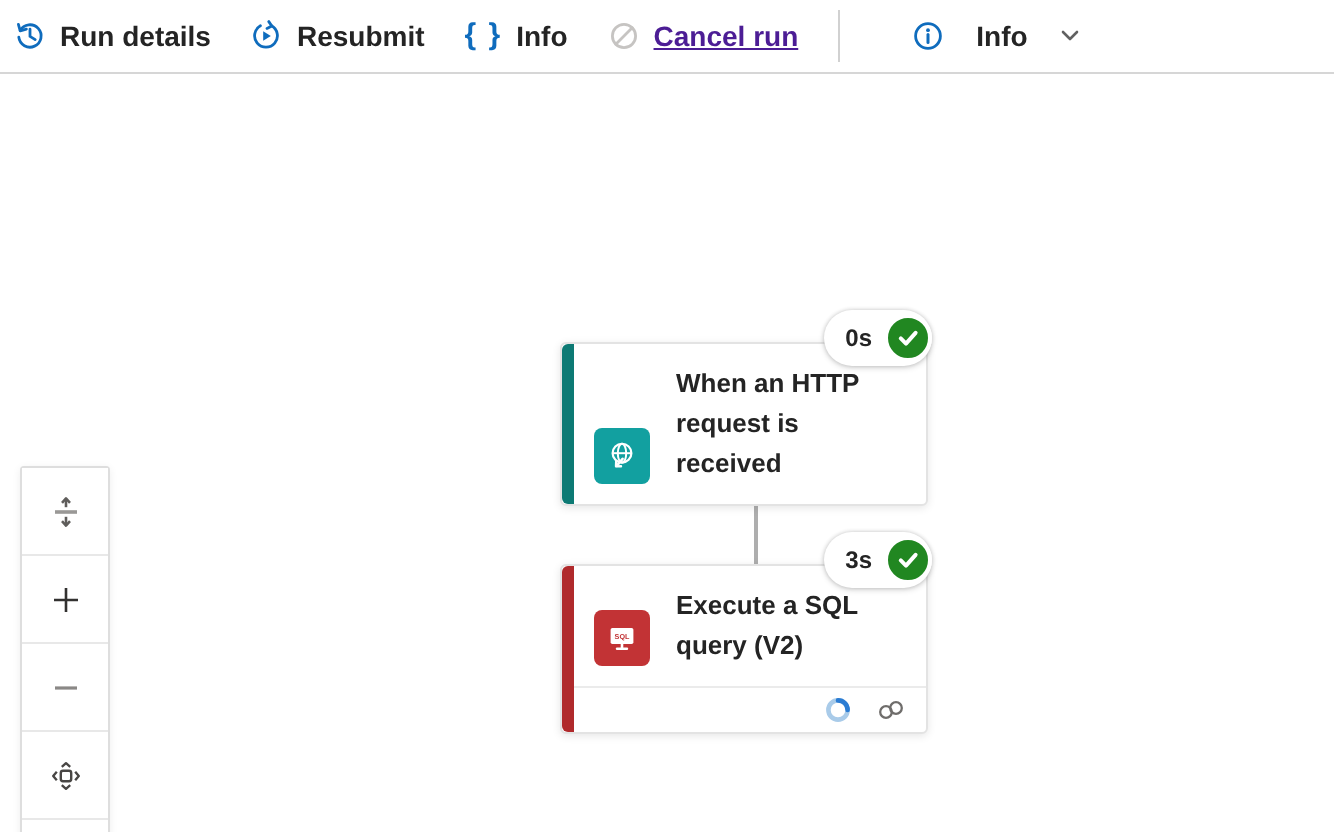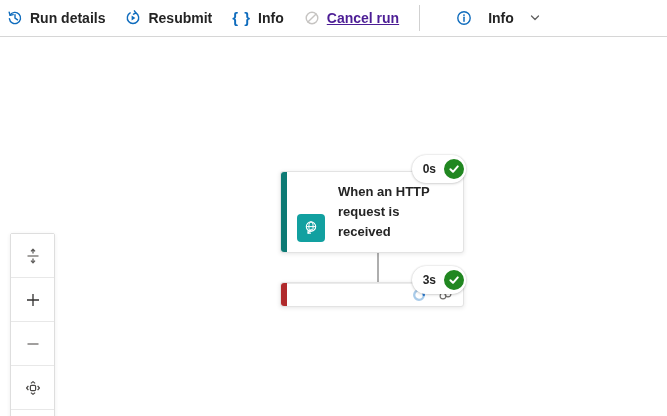--- a/index.html
+++ b/index.html
@@ -136,20 +136,31 @@
   <div class="node" style="left:280px; top:282px;">
     <div class="accent accent-red"></div>
     <div class="badge">
       <span class="badge-text">3s</span>
       <span class="badge-circle">
         <svg width="14" height="14" viewBox="0 0 14 14">
           <path d="M3.4 7.2 L6.0 9.8 L10.8 4.4" fill="none" stroke="#fff" stroke-width="2" stroke-linecap="round" stroke-linejoin="round"></path>
         </svg>
       </span>
     </div>
+    <div class="node-body">
+      <span class="node-icon icon-red">
+        <svg width="16" height="16" viewBox="0 0 16 16">
+          <rect x="2.3" y="3" width="11.4" height="8" rx="0.9" fill="#fff"></rect>
+          <text x="8" y="8.4" text-anchor="middle" font-family="Liberation Sans, sans-serif" font-size="3.6" font-weight="bold" fill="#c23335">SQL</text>
+          <path d="M8 11 V13" stroke="#fff" stroke-width="1.3"></path>
+          <path d="M5.5 13.4 H10.5" stroke="#fff" stroke-width="1.2" stroke-linecap="round"></path>
+        </svg>
+      </span>
+      <span class="node-title">Execute a SQL query (V2)</span>
+    </div>
     <div class="node-footer">
       <svg width="14" height="14" viewBox="0 0 14 14">
         <circle cx="7" cy="7" r="4.8" fill="none" stroke="#a9cbe9" stroke-width="2.3"></circle>
         <path d="M7 2.2 A4.8 4.8 0 0 1 11.8 7" fill="none" stroke="#2b7cd3" stroke-width="2.3" stroke-linecap="round"></path>
       </svg>
       <svg width="15" height="14" viewBox="0 0 15 14">
         <circle cx="5" cy="8" r="2.9" fill="none" stroke="#6f6d6b" stroke-width="1.15"></circle>
         <circle cx="10" cy="6" r="2.9" fill="none" stroke="#6f6d6b" stroke-width="1.15"></circle>
       </svg>
     </div>

